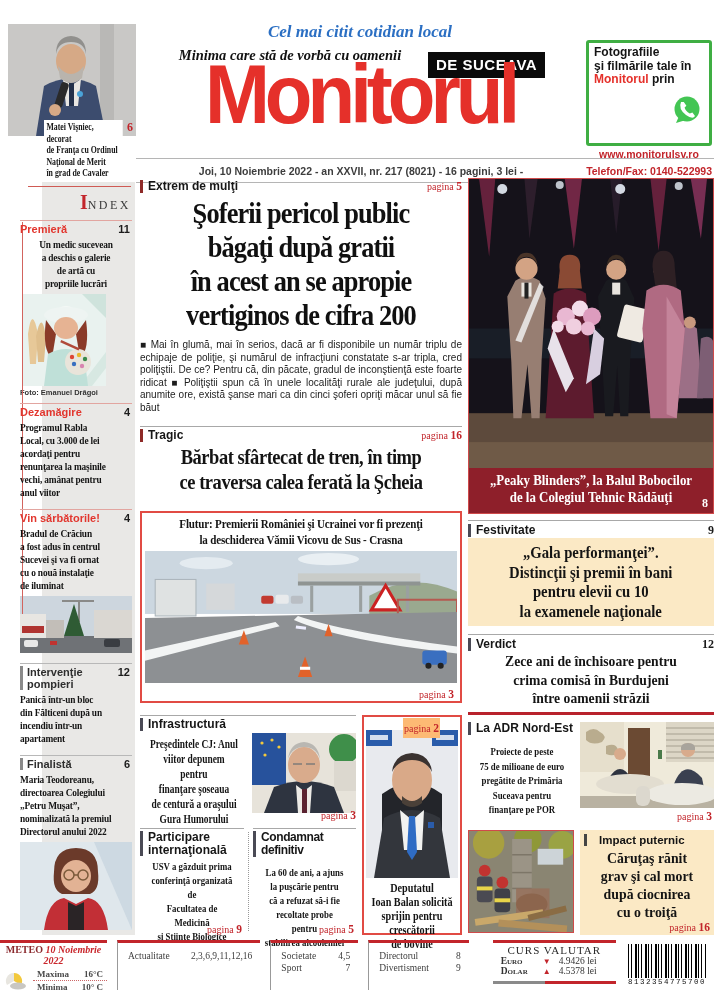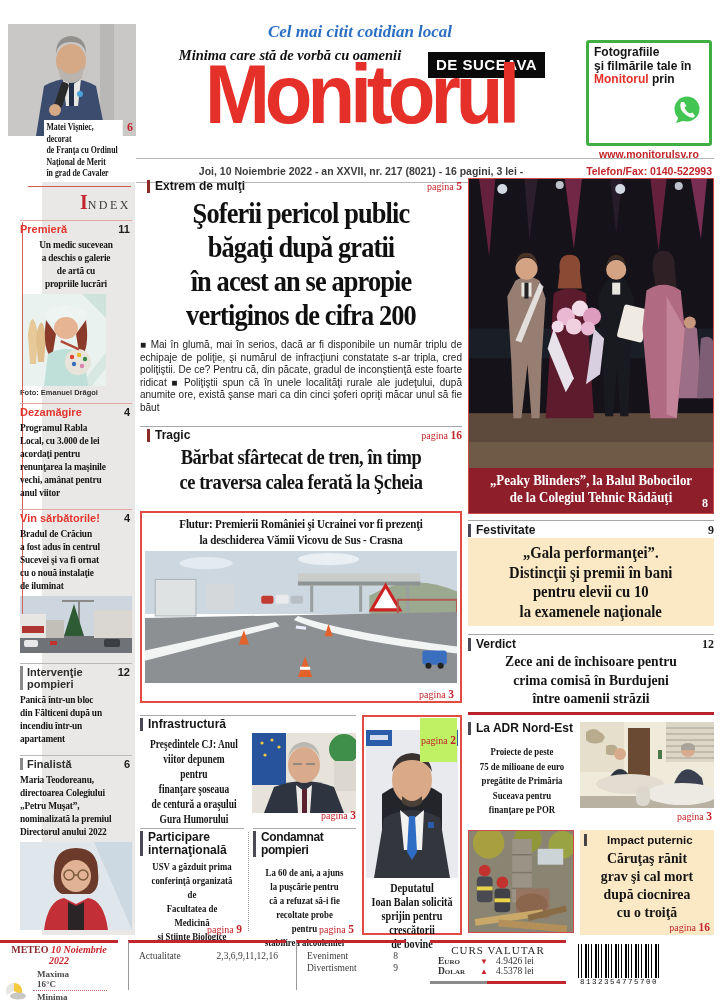--- a/index.html
+++ b/index.html
@@ -45,21 +45,21 @@
   .dateline { left:136px; top:158px; width:578px; height:25px; display:flex; align-items:center;
     border-top:1px solid #b5b5b5; border-bottom:1px solid #b5b5b5; }
   .dateline .mid { flex:1; text-align:center; font:bold 10.5px "Liberation Sans", sans-serif; color:#3d3d3d; }
   .dateline .tel { font:bold 10.5px "Liberation Sans", sans-serif; color:#c2252b; padding-right:2px; }
 
   
   .kick { display:flex; justify-content:space-between; align-items:baseline; padding-top:2px; }
   .kick.topline { border-top:1px solid #a8a8a8; }
   .kick .lbl { border-left:3px solid #4a4a55; padding-left:5px;
     font:bold 12px "Liberation Sans", sans-serif; color:#161616; line-height:13px; }
-  .kick .lbl.red { border-left-color:#8e2a28;margin-left:7px; }
+  .kick .lbl.red { border-left-color:#8e2a28; }
   .kick .pgnum { font:bold 12px "Liberation Serif", serif; color:#1a1a1a; }
   .pag { font:10px "Liberation Serif", serif; color:#c2252b; }
   .pag b { font-size:11.5px; }
 
   
   .sidebar { left:8px; top:182px; width:127px; height:753px;
     background:linear-gradient(90deg, rgba(0,0,0,0) 0 34px, #e9e8e6 34px); }
   .rail-line { position:absolute; left:14px; top:40px; width:1px; height:392px; background:#d2645e; }
   .index-head { text-align:right; margin:4px 4px 6px 20px; padding-top:4px; border-top:1px solid #cf5a54; }
   .index-i { font:bold 20px "Liberation Serif", serif; color:#c2252b; }
@@ -95,21 +95,21 @@
   .infra-photo { position:absolute; left:112px; top:18px; width:104px; height:80px; }
   .row2 .pag { position:absolute; right:0; bottom:0; }
   .row3 { top:650px; left:0; width:216px; height:107px; }
   .r3a { position:absolute; left:0; top:0; width:104px; height:107px; }
   .r3b { position:absolute; left:113px; top:0; width:103px; height:107px; }
   .r3div { position:absolute; left:108px; top:4px; bottom:4px; border-left:1px dotted #999; }
   .r3 .t { margin-top:3px; text-align:center; font:bold 11px "Liberation Serif", serif; line-height:14px; }
   .r3 .pag { position:absolute; right:2px; bottom:0; }
   .kick2 .lbl { line-height:12.5px; }
   .balan-box { left:222px; top:537px; width:100px; height:220px; border:2px solid #e14b44; background:#fff; }
-  .balan-pag { position:absolute; top:1px; right:3px; background:#bef264; padding:16px 1px; }
+  .balan-pag { position:absolute; top:1px; right:20px; background:#fdba74; padding:4px 1px; }
   .balan-photo { margin:13px auto 0; width:92px; height:148px; }
   .balan-cap { margin-top:3px; text-align:center; font:bold 12px "Liberation Serif", serif; line-height:14px; }
 
   
   .rightcol { left:468px; top:178px; width:246px; height:757px; }
   .peaky-box { top:0; left:0; width:246px; height:336px; border:1px solid #cf4a4a; background:#15121a; }
   .peaky-band { position:absolute; left:0; right:0; bottom:0; height:45px; background:#8e1f2a; color:#fff;
     font:bold 14px "Liberation Serif", serif; line-height:17px; text-align:center; padding-top:4px; }
   .peaky-pg { position:absolute; right:5px; bottom:2px; font:bold 12px "Liberation Serif", serif; color:#fff; }
   .fest-kick { top:342px; left:0; width:246px; }
@@ -122,34 +122,34 @@
   .red-div { top:534px; left:0; width:246px; height:3px; background:#b8222c; }
   .adr-blk { top:542px; left:0; width:246px; height:104px; }
   .adr-kick { width:110px; }
   .adr-t { position:absolute; left:0; top:24px; width:108px; text-align:center;
     font:bold 11px "Liberation Serif", serif; line-height:14.5px; }
   .adr-photo { position:absolute; left:112px; top:2px; width:134px; height:86px; }
   .adr-pag { position:absolute; right:2px; top:90px; }
   .brow { top:652px; left:0; width:246px; height:105px; display:flex; gap:6px; }
   .fire-photo { width:106px; height:103px; border:1px solid #cf4a4a; flex:none; }
   .impact-box { flex:1; background:#fbe9c5; padding:2px 4px; position:relative; }
-  .impact-kick { border-left:3px solid #444; padding-left:20px; margin:2px 0 3px;
+  .impact-kick { border-left:3px solid #444; padding-left:12px; margin:2px 0 3px;
     font:bold 11.5px "Liberation Sans", sans-serif; }
   .impact-t { text-align:center; font:bold 15px "Liberation Serif", serif; line-height:18px; }
   .impact-pag { position:absolute; right:4px; bottom:2px; }
 
   
   .footer { left:0; top:940px; width:706px; height:50px; display:flex; align-items:stretch; }
   .f-red { border-top:3px solid #c2252b; }
   .meteo { width:118px; padding-top:1px; }
   .meteo-title { text-align:center; font:bold 10px "Liberation Serif", serif; color:#8b2a2e; }
   .meteo-date { color:#c9252b; font-style:italic; }
   .meteo-body { display:flex; gap:5px; align-items:center; padding-left:4px; margin-top:2px; }
   .mrows { width:74px; font:bold 9px "Liberation Serif", serif; color:#4a4a4a; }
-  .mrow { display:flex; justify-content:space-between; padding:1px 4px;flex-direction:column; }
+  .mrow { display:flex; justify-content:space-between; padding:1px 4px; }
   .mrow.dot { border-bottom:1px dotted #c66; }
   .fsec { border-left:1px solid #999; margin-left:10px; padding:7px 8px 0 10px;
     font:9.5px "Liberation Serif", serif; color:#3d3d3d; }
   .fsec .row { display:flex; justify-content:space-between; gap:8px; padding:1px 0; }
   .fsec1 { width:158px; }
   .fsec2 { width:96px; }
   .fsec3 { width:110px; }
   .curs { width:136px; margin-left:24px; position:relative; padding:1px 8px 0; }
   .curs::after { content:""; position:absolute; left:0; right:0; bottom:6px; height:3px;
     background:linear-gradient(90deg,#8a8a8a 0 42%, #c2252b 42%); }
@@ -416,21 +416,21 @@
       </div>
       <div class="t pre cx80">USV a găzduit prima
 conferinţă organizată de
 Facultatea de Medicină
 şi Ştiinţe Biologice</div>
       <span class="pag"><span>pagina</span> <b>9</b></span>
     </div>
     <div class="r3div"></div>
     <div class="r3b">
       <div class="kick topline">
-        <span class="lbl" style="letter-spacing:-.4px;">Condamnat pompieri</span>
+        <span class="lbl" style="letter-spacing:-.4px;">Condamnat definitiv</span>
       </div>
       <div class="t pre cx80" style="margin-top:8px;">La 60 de ani, a ajuns
 la puşcărie pentru
 că a refuzat să-i fie
 recoltate probe pentru
 stabilirea alcoolemiei</div>
       <span class="pag"><span>pagina</span> <b>5</b></span>
     </div>
   </div>
 
@@ -637,23 +637,33 @@
       </div>
     </div>
   </div>
 
   <div class="fsec fsec1 f-red">
     <div class="row">
       <span>Actualitate</span>
       <span>2,3,6,9,11,12,16</span>
     </div>
   </div>
+  <div class="fsec fsec2 f-red">
+    <div class="row">
+      <span>Societate</span>
+      <span>4,5</span>
+    </div>
+    <div class="row">
+      <span>Sport</span>
+      <span>7</span>
+    </div>
+  </div>
   <div class="fsec fsec3 f-red">
     <div class="row">
-      <span>Eveniment</span>
+      <span>Directorul</span>
       <span>8</span>
     </div>
     <div class="row">
       <span>Divertisment</span>
       <span>9</span>
     </div>
   </div>
 
   <div class="curs f-red">
     <div class="curs-title">CURS VALUTAR</div>

